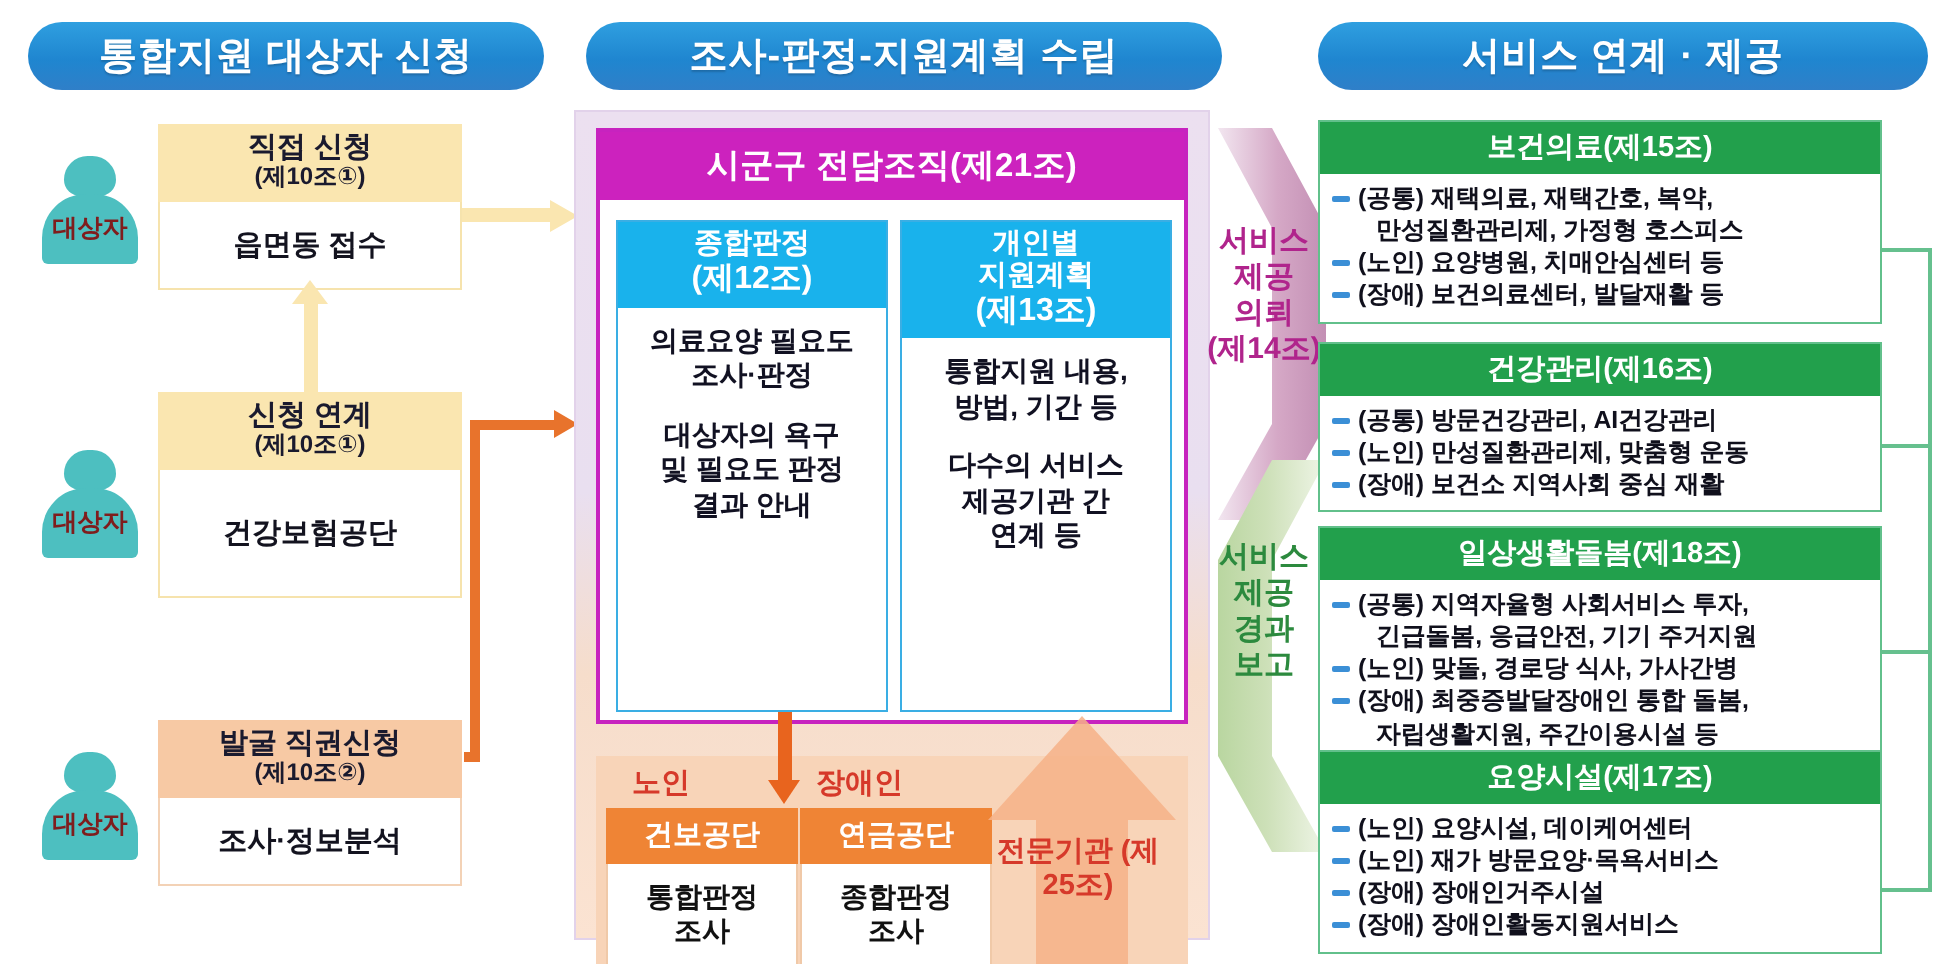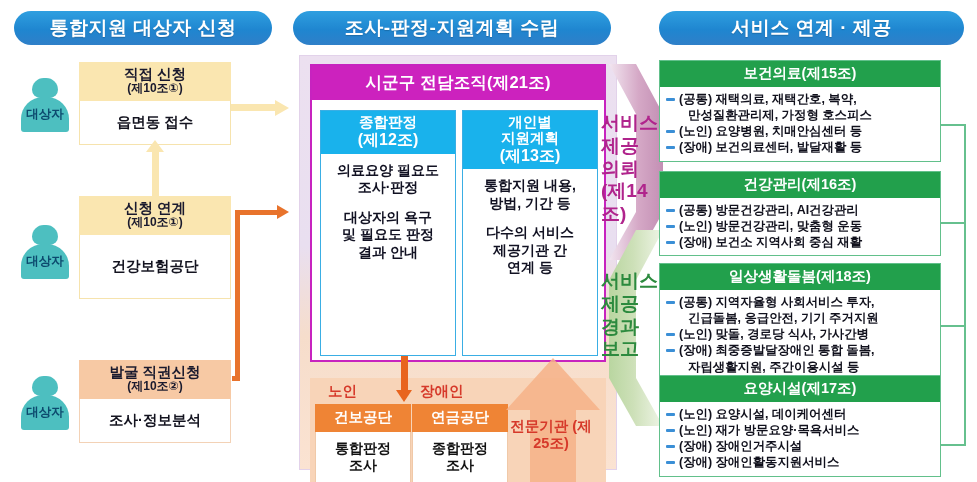--- a/index.html
+++ b/index.html
@@ -37,21 +37,21 @@
     position: absolute; left: 14px; top: 0; width: 26px; height: 20px;
     background: #4dbfc0; border-radius: 13px 13px 9px 9px;
   }
   .person .body {
     position: absolute; left: 3px; top: 19px; width: 48px; height: 35px;
     background: #4dbfc0;
     border-radius: 22px 22px 3px 3px;
   }
   .person .plabel {
     position: absolute; left: 0; top: 28px; width: 54px;
-    text-align: center; font-size: 12.5px; font-weight: bold; color: #0c4a6e;
+    text-align: center; font-size: 12.5px; font-weight: bold; color: #7f1d1d;
     z-index: 3;
   }
 
   .lbox { position: absolute; width: 152px; }
   .lbox .cap {
     background: #fae6b0; color: #1a1a2e; text-align: center;
     padding: 4px 2px 5px; line-height: 1.12;
     font-weight: bold; font-size: 14.5px;
   }
   .lbox .cap .art { display:block; font-size: 12px; font-weight: bold; }
@@ -69,21 +69,21 @@
   }
   .arrow-h .shaft { position:absolute; left:0; top:0; height:7px; }
   .arrow-h .headtri {
     position:absolute; top:-4.5px; width:0; height:0;
     border-top: 8px solid transparent; border-bottom: 8px solid transparent;
   }
   .v-connector { position: absolute; }
 
   
   #mid-panel {
-    position: absolute; left: 299px; top: 55px; width: 318px; height: 415px;
+    position: absolute; left: 287px; top: 55px; width: 318px; height: 415px;
     background: linear-gradient(180deg,#ece0f0 0%, #e9dff0 46%, #f6ddcb 68%, #fbe3d2 100%);
     border: 1px solid #e2d2ea;
   }
   #sgg-box {
     position: absolute; left: 10px; top: 8px; width: 296px; height: 298px;
     background:#ffffff; border: 2px solid #c723bf;
   }
   #sgg-head {
     height: 34px; background: #cc22be; color: #fff; font-weight: bold;
     font-size: 16.5px; display:flex; align-items:center; justify-content:center;
@@ -126,21 +126,21 @@
   #expert-label {
     position:absolute; left: 212px; top: 372px; width: 96px;
     text-align:center; font-weight:bold; font-size:14.5px; color:#d6392a;
     line-height:1.15;
   }
 
   
   .chev { position:absolute; }
   .chev .ctext {
     position:absolute; left:0; width:100%;
-    font-weight:bold; font-size:19px; line-height:1.2;
+    text-align:center; font-weight:bold; font-size:15px; line-height:1.2;
   }
 
   
   .gbox {
     position:absolute; left: 659px; width: 282px;
     background:#ffffff; border: 1.5px solid #62c08b;
   }
   .gbox .ghead {
     background:#22a04c; color:#ffffff; font-weight:bold; text-align:center;
     font-size:14.5px; padding: 3px 0 4px;
@@ -339,21 +339,21 @@
     </div>
   </div>
 
   <div class="gbox" style="top:171px;">
     <div class="ghead">건강관리(제16조)</div>
     <div class="glist">
       <div class="gitem">
         <span>(공통) 방문건강관리, AI건강관리</span>
       </div>
       <div class="gitem">
-        <span>(노인) 방문건강관리, 맞춤형 운동</span>
+        <span>(노인) 만성질환관리제, 맞춤형 운동</span>
       </div>
       <div class="gitem">
         <span>(장애) 보건소 지역사회 중심 재활</span>
       </div>
     </div>
   </div>
 
   <div class="gbox" style="top:263px;">
     <div class="ghead">일상생활돌봄(제18조)</div>
     <div class="glist">

